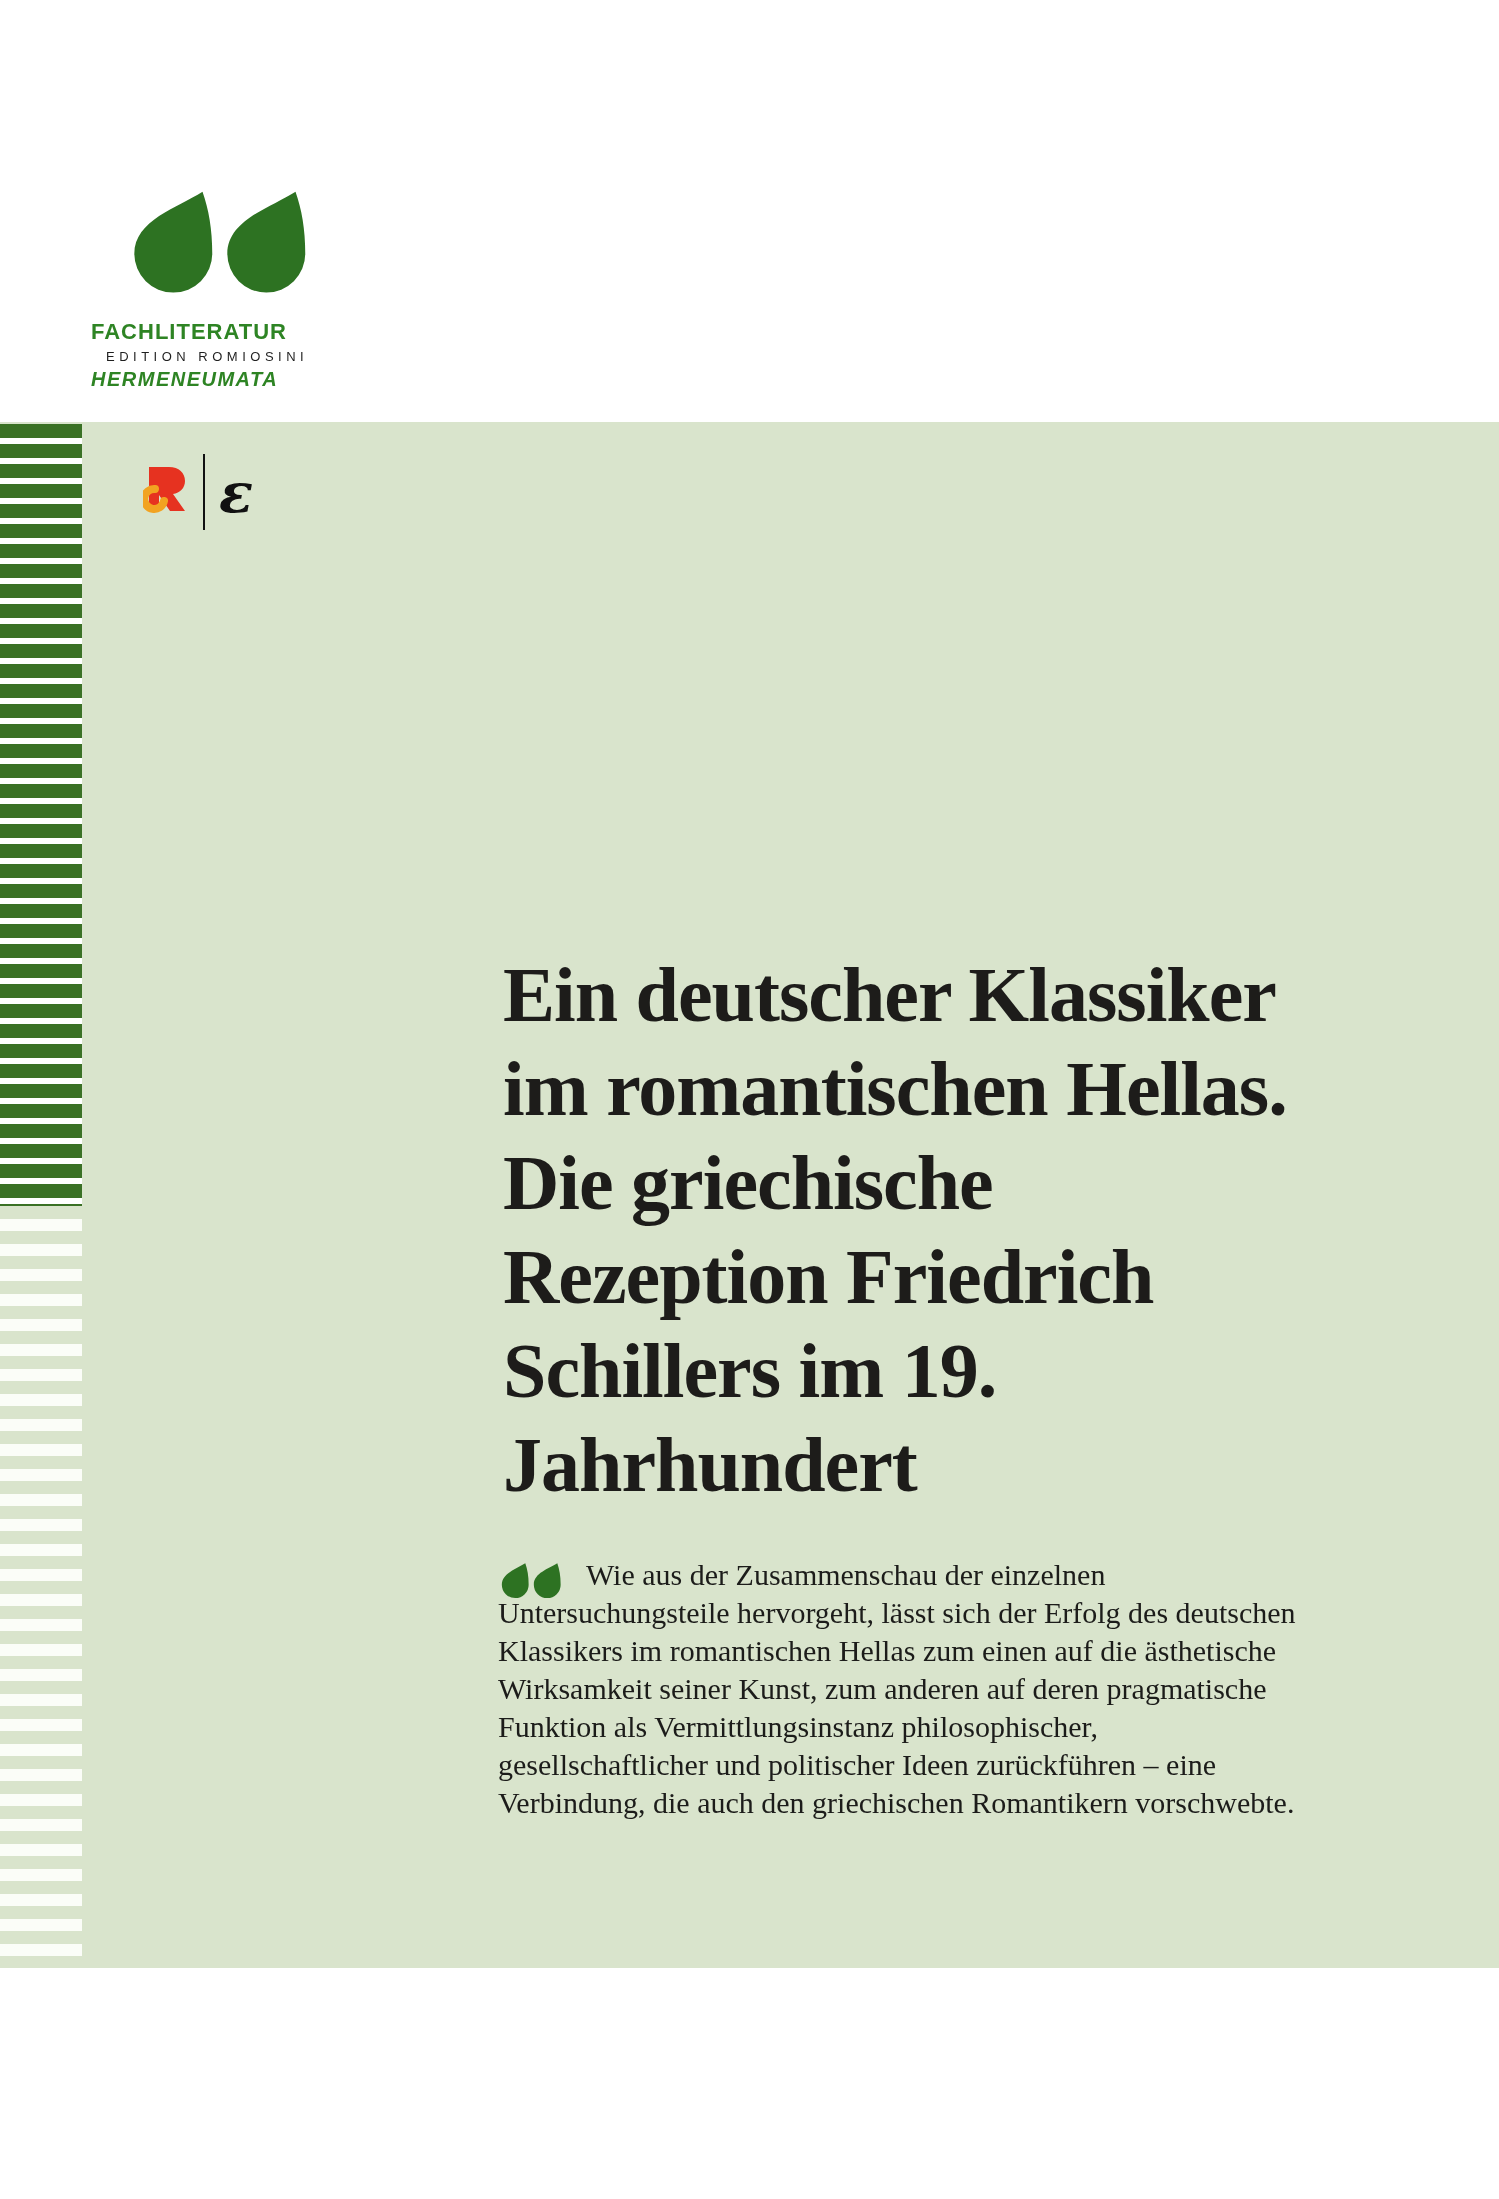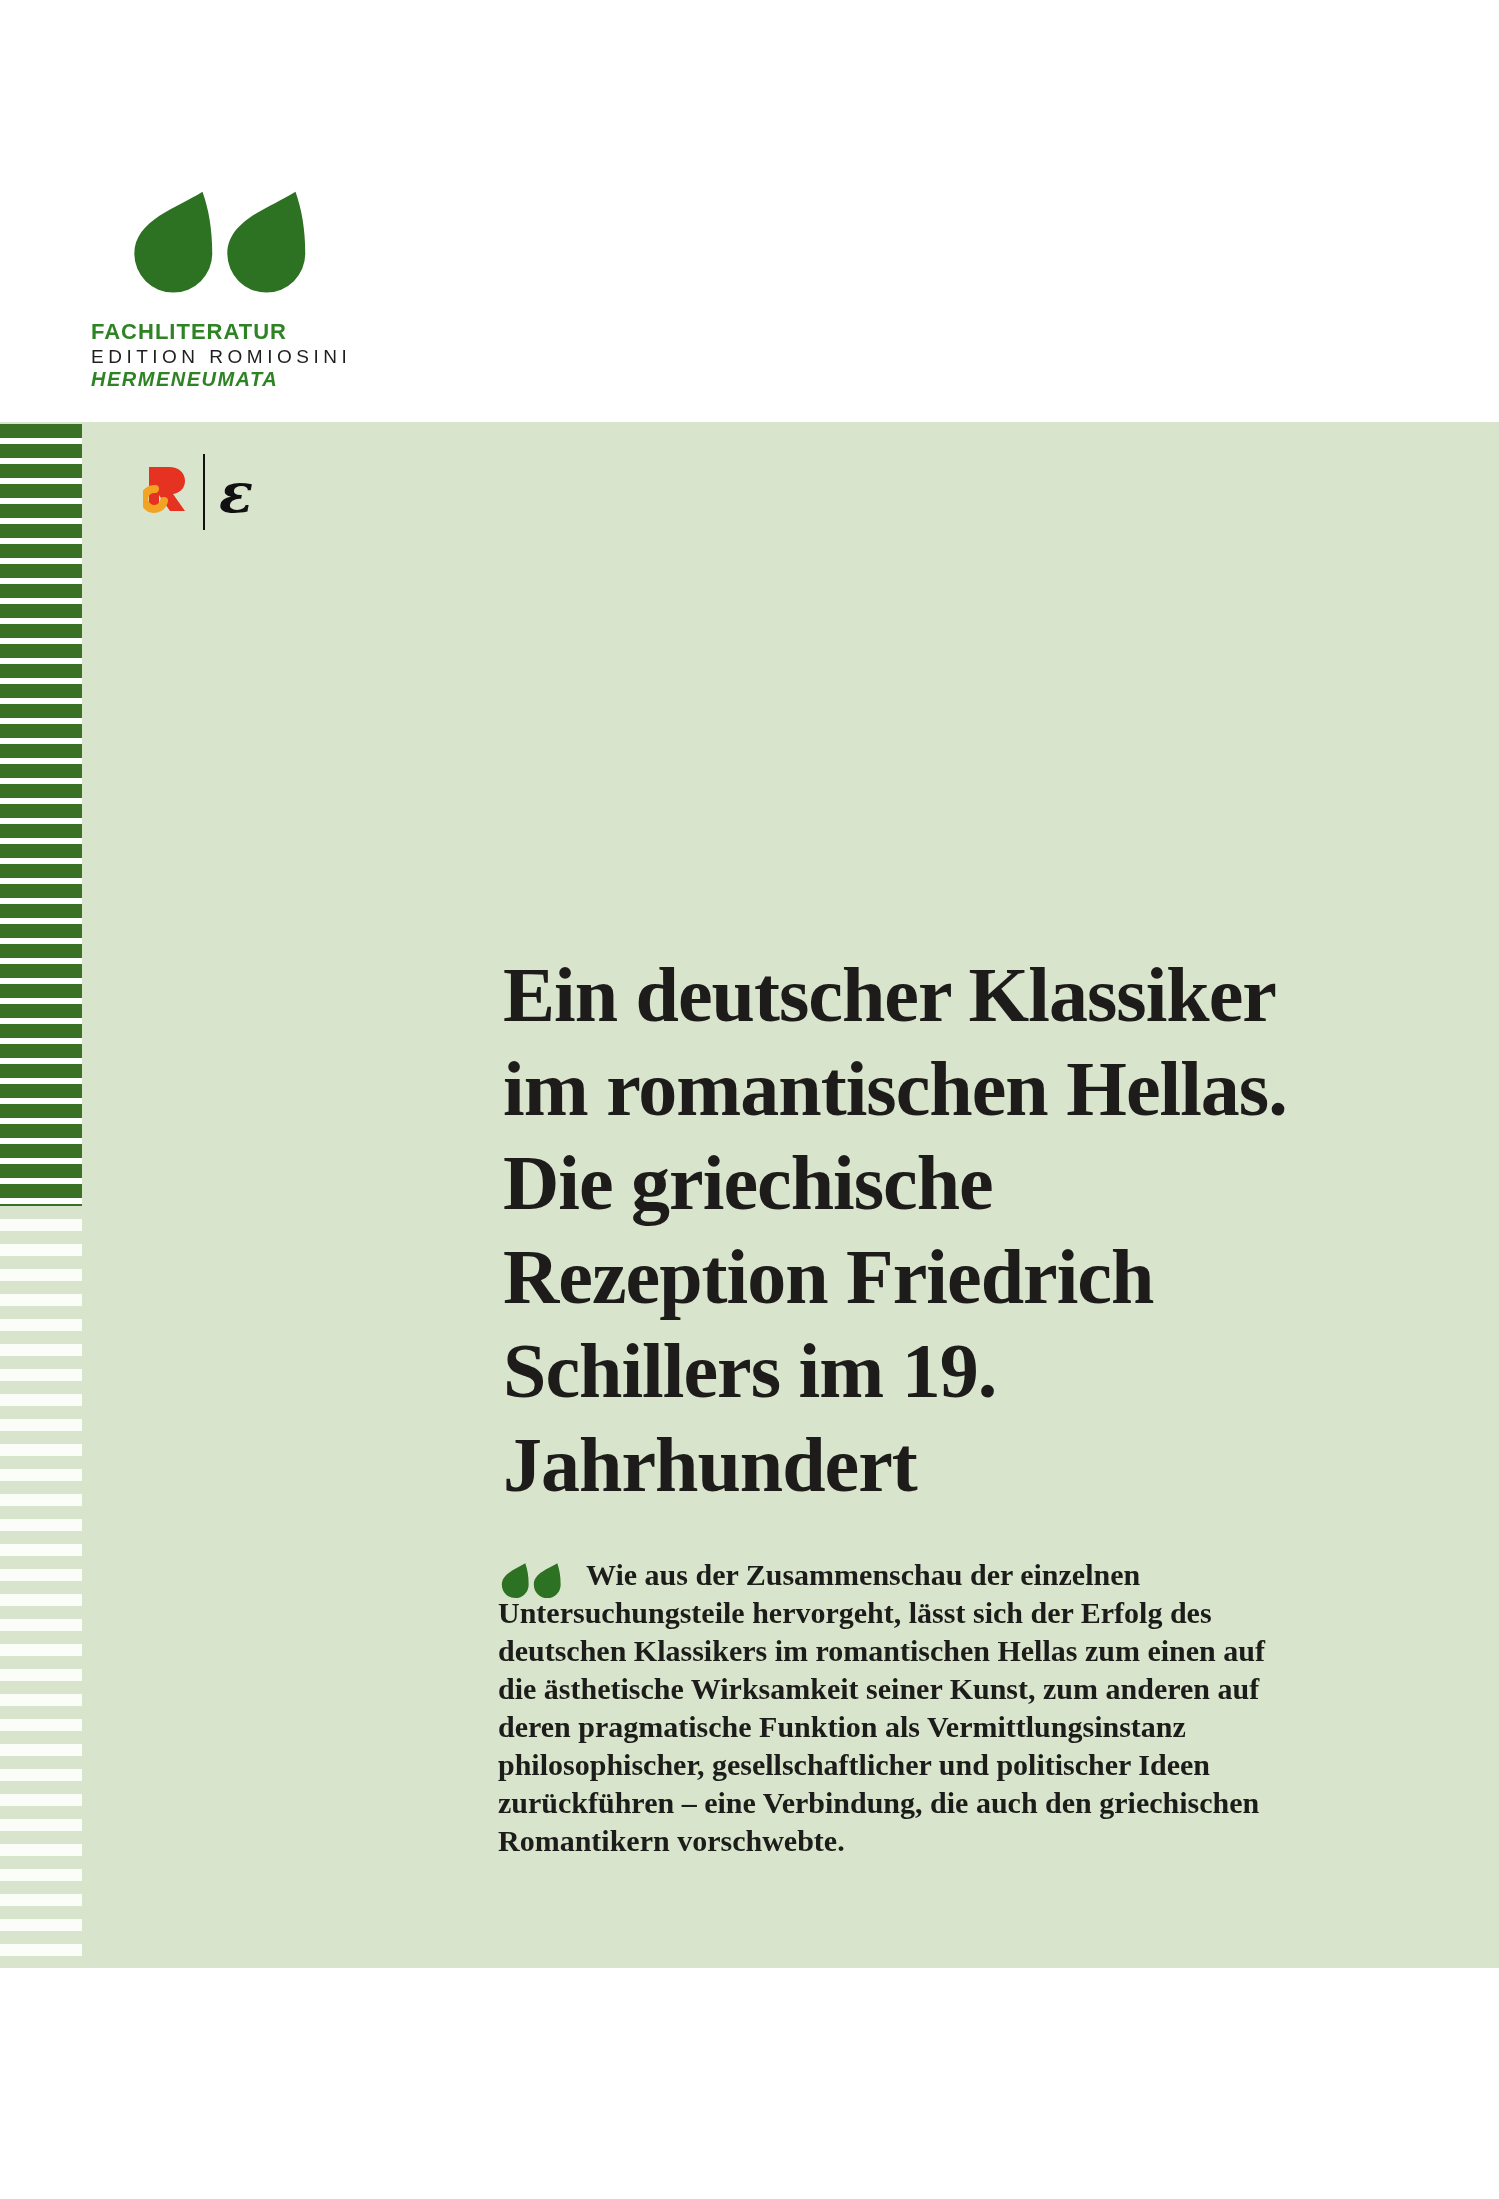--- a/index.html
+++ b/index.html
@@ -7,21 +7,21 @@
     position:relative; width:1499px; height:2199px;
     background:#ffffff; overflow:hidden;
     font-family:"Liberation Sans", sans-serif;
   }
 
   
   .pub-block { position:absolute; left:91px; top:188px; width:262px; }
   .pub-quotes { display:block; width:186px; height:110px; margin:0 auto 22px auto; }
   .pub-quotes path { fill:#2d7222; }
   .pub-series  { font-size:22px; font-weight:bold; letter-spacing:1px; color:#2e8424; line-height:24px; }
-  .pub-edition { font-size:19px; font-weight:400; letter-spacing:4.5px; color:#1f1f1f; line-height:23px; margin-top:1px;}
+  .pub-edition { font-size:13px; font-weight:400; letter-spacing:4.5px; color:#1f1f1f; line-height:23px; margin-top:1px;margin-left:15px;}
   .pub-imprint { font-size:20px; font-weight:bold; letter-spacing:1.5px; color:#2e8424; line-height:23px;font-style:italic; }
 
   
   .panel {
     position:absolute; left:0; top:422px; width:1499px; height:1546px;
     background:#d9e4cc;
   }
 
   
   .stripes-dark {
@@ -52,21 +52,21 @@
   .title {
     position:absolute; left:503px; top:526px; width:850px;
     font-family:Liberation Serif, serif; font-weight:bold;
     font-size:78px; line-height:94px; color:#1d1c1a;
     letter-spacing:-1px; white-space:pre-line;
   }
 
   
   .quote {
     position:absolute; left:498px; top:1134px; width:810px;
-    font-family:"Liberation Serif", serif; font-weight:bold;
+    font-family:"Liberation Serif", serif; font-weight:normal;
     font-size:30px; line-height:38px; color:#1c1c1a;
   }
   .quote-text { display:block; text-indent:88px; }
   .quote-icon { position:absolute; left:2px; top:6px; width:64px; height:38px; }
   .quote-icon path { fill:#2d7222; }
 </style>
 </head>
 <body>
 
 <div class="page">

